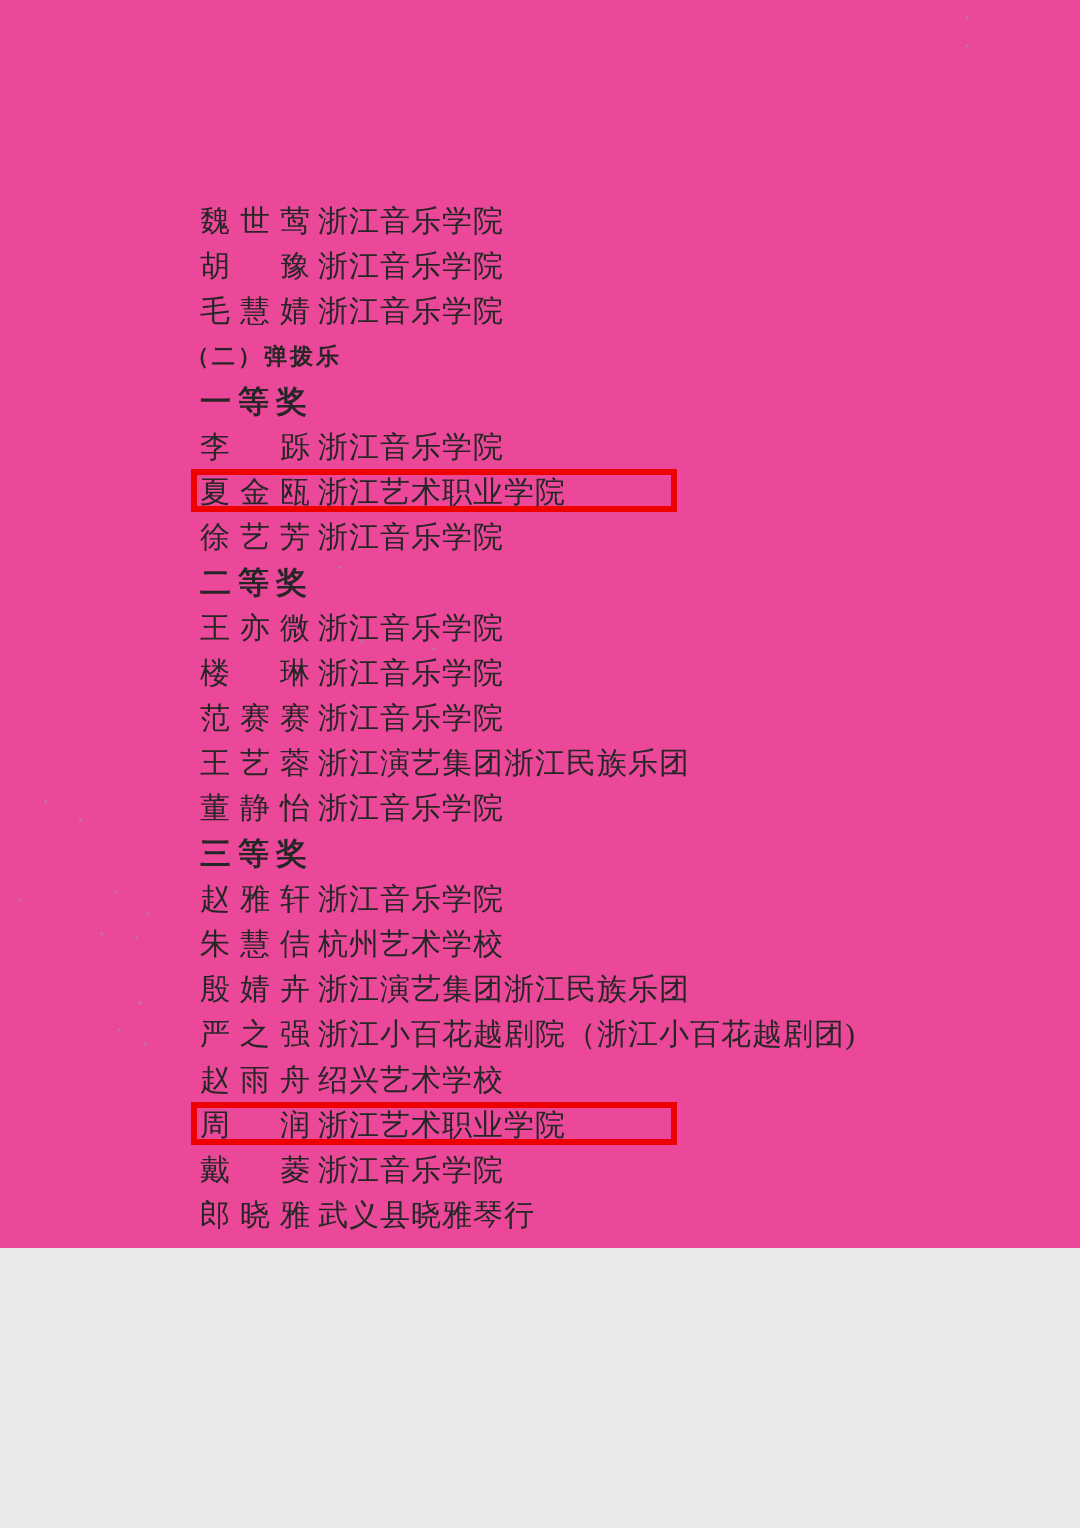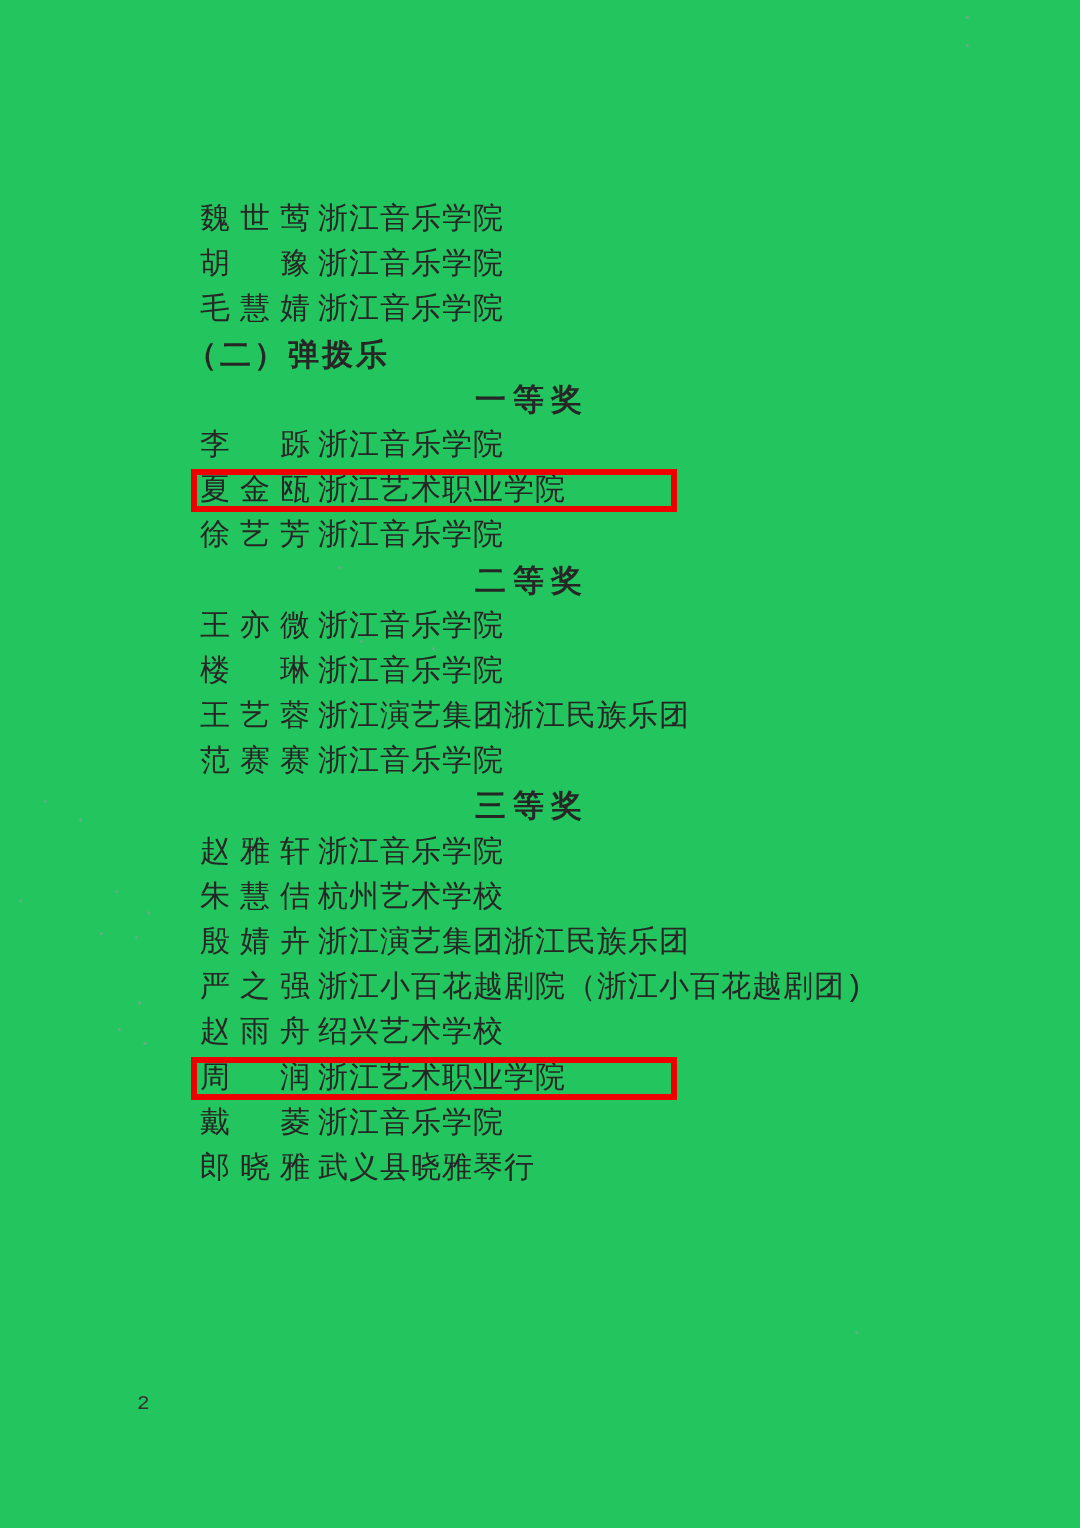--- a/index.html
+++ b/index.html
@@ -3,25 +3,24 @@
 <meta charset="utf-8">
 <style>
   html,body{margin:0;padding:0;}
   body{
     font-family:"Liberation Serif","DejaVu Serif",serif;
     background:#e9e9e9;
   }
   .page{
     position:relative;
     width:1080px;
-    height:1528px;
-    background:#22c55e;
+    height:1248px;
+    background:#ec4899;
     overflow:hidden;
     color:#262626;
-    font-family:Liberation Mono, monospace;
   }
   .award-list{
     position:absolute;
     left:200px;
     top:198px;
     white-space:nowrap;
   }
   .row{
     position:relative;
     height:45.2px;
@@ -35,25 +34,24 @@
     letter-spacing:10px;
     vertical-align:baseline;
   }
   .row .org{
     letter-spacing:1px;
   }
   .row.heading{
     font-weight:bold;
     font-size:31px;
     letter-spacing:7px;
-    text-align:center;
   }
   .row.section-heading{
     font-weight:bold;
-    font-size:31px;
+    font-size:23px;
     letter-spacing:3px;
     margin-left:-14px;
   }
   .red-box{
     position:absolute;
     left:-9px;
     top:0px;
     width:474px;
     height:31px;
     border:6px solid #ee0000;
@@ -84,22 +82,23 @@
       <div class="row"><span class="name">胡　豫</span><span class="org">浙江音乐学院</span></div>
       <div class="row"><span class="name">毛慧婧</span><span class="org">浙江音乐学院</span></div>
       <div class="row section-heading">（二）弹拨乐</div>
       <div class="row heading">一等奖</div>
       <div class="row"><span class="name">李　跞</span><span class="org">浙江音乐学院</span></div>
       <div class="row"><span class="name">夏金瓯</span><span class="org">浙江艺术职业学院</span><div class="red-box" style="border-color: rgb(238, 0, 0);"></div></div>
       <div class="row"><span class="name">徐艺芳</span><span class="org">浙江音乐学院</span></div>
       <div class="row heading">二等奖</div>
       <div class="row"><span class="name">王亦微</span><span class="org">浙江音乐学院</span></div>
       <div class="row"><span class="name">楼　琳</span><span class="org">浙江音乐学院</span></div>
+      <div class="row"><span class="name">范赛赛</span><span class="org">浙江音乐学院</span></div>
       <div class="row"><span class="name">王艺蓉</span><span class="org">浙江演艺集团浙江民族乐团</span></div>
-      <div class="row"><span class="name">范赛赛</span><span class="org">浙江音乐学院</span></div>
+      <div class="row"><span class="name">董静怡</span><span class="org">浙江音乐学院</span></div>
       <div class="row heading">三等奖</div>
       <div class="row"><span class="name">赵雅轩</span><span class="org">浙江音乐学院</span></div>
       <div class="row"><span class="name">朱慧佶</span><span class="org">杭州艺术学校</span></div>
       <div class="row"><span class="name">殷婧卉</span><span class="org">浙江演艺集团浙江民族乐团</span></div>
       <div class="row"><span class="name">严之强</span><span class="org">浙江小百花越剧院（浙江小百花越剧团)</span></div>
       <div class="row"><span class="name">赵雨舟</span><span class="org">绍兴艺术学校</span></div>
       <div class="row"><span class="name">周　润</span><span class="org">浙江艺术职业学院</span><div class="red-box" style="border-color: rgb(238, 0, 0);"></div></div>
       <div class="row"><span class="name">戴　菱</span><span class="org">浙江音乐学院</span></div>
       <div class="row"><span class="name">郎晓雅</span><span class="org">武义县晓雅琴行</span></div>
     </div>

